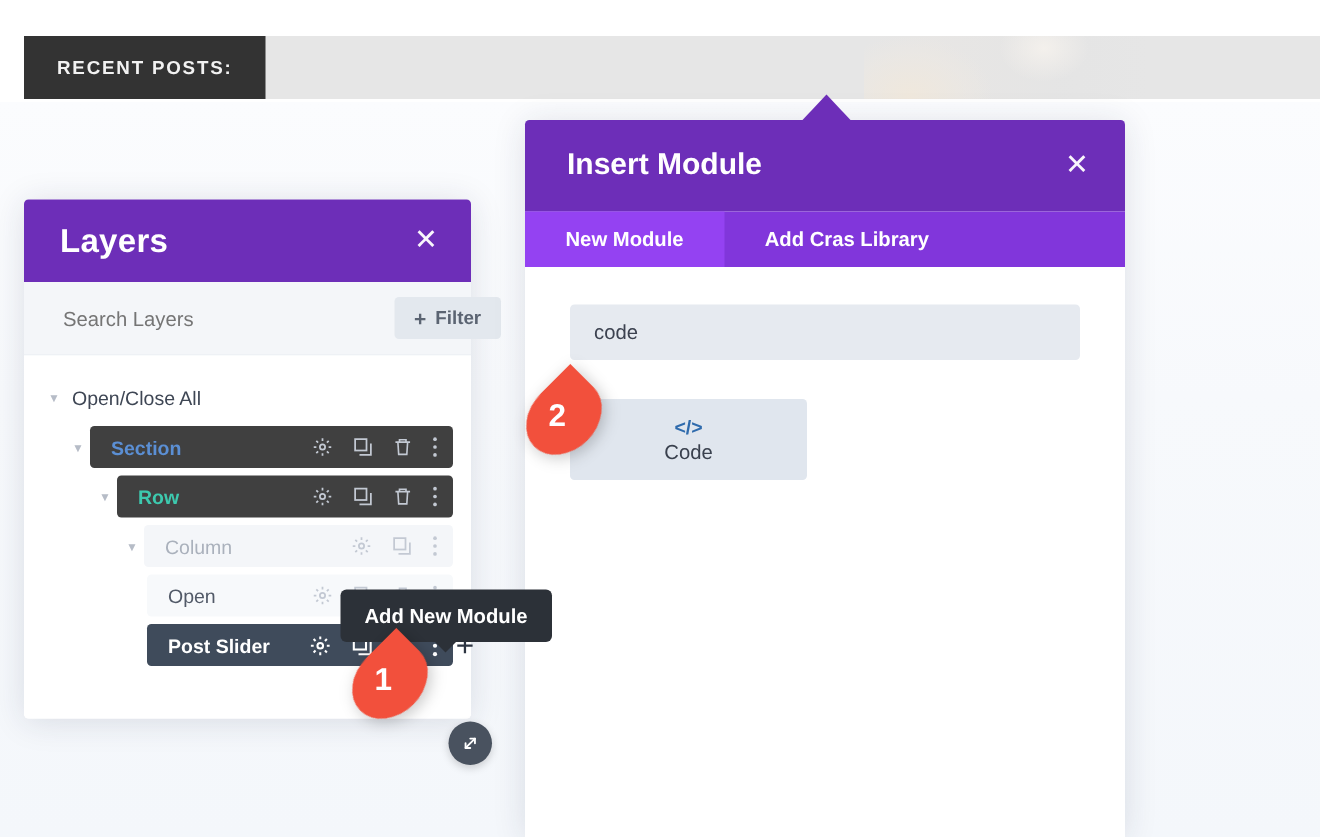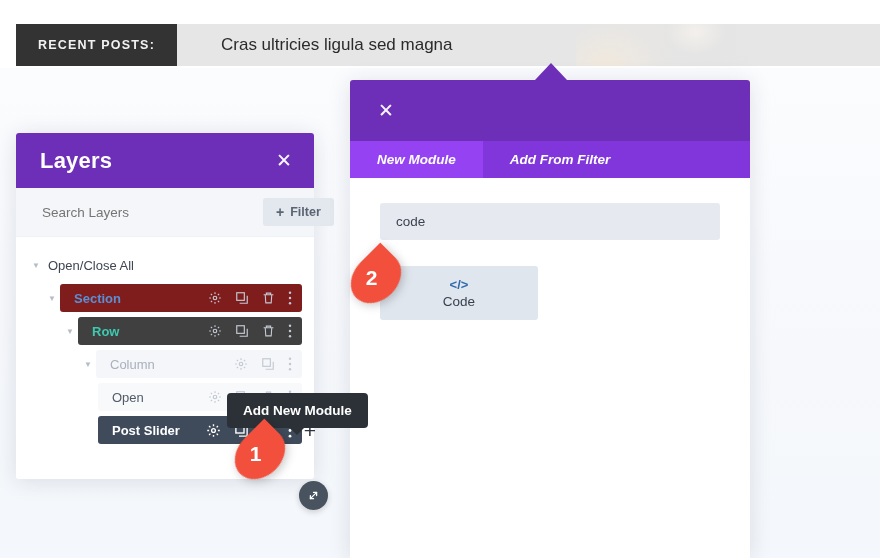--- a/index.html
+++ b/index.html
@@ -187,21 +187,21 @@
     display: flex;
     align-items: center;
     gap: 13px;
   }
   .row-actions svg { display: block; }
 
   
   .row-openclose .row-inner { background: transparent; padding-left: 4px; }
   .row-openclose .row-label { color: #3e4654; font-size: 13px; }
 
-  .row-section .row-inner { background: #7f1d1d; }
+  .row-section .row-inner { background: #404040; }
   .row-section .row-label { color: #5b8fd4; font-weight: bold; }
 
   .row-row .row-inner { background: #404040; }
   .row-row .row-label { color: #3dc9ae; font-weight: bold; }
 
   .row-column .row-inner { background: #f4f6f9; justify-content: center; }
   .row-column .row-label { color: #aab1bc; }
 
   .row-text .row-inner { background: #f7f9fb; }
   .row-text .row-label { color: #525a68; }
@@ -322,21 +322,20 @@
   }
   .insert-tab {
     display: flex;
     align-items: center;
     padding: 0 27px;
     color: #ffffff;
     font-size: 13.5px;
     font-weight: bold;
     cursor: pointer;
     white-space: nowrap;
-    font-style: italic;
   }
   .insert-tab.active { background: #9442f2; }
 
   #insert-body {
     padding: 25px 30px 0 30px;
     height: 380px;
     background: #ffffff;
   }
   #module-search-input {
     width: 100%;
@@ -412,21 +411,20 @@
 </head>
 <body>
 
 <div id="page-bg">
   <div id="page-body-bg"></div>
 </div>
 
 <div id="recent-bar">
   <div id="recent-bar-photo"></div>
   <div id="recent-label">RECENT POSTS:</div>
-  <div id="recent-title">Cras ultricies ligula sed magna</div>
 </div>
 
 <div id="layers-panel">
 
   <div id="layers-header">
     <div id="layers-title">Layers</div>
     <div class="hdr-close">✕</div>
   </div>
 
   <div id="layers-searchbar">
@@ -615,26 +613,27 @@
     <path d="M17 7L7 17"></path>
       <path d="M17 7h-5M17 7v5"></path>
       <path d="M7 17h5M7 17v-5"></path>
   </svg>
 </div>
 
 <div id="insert-arrow"></div>
 <div id="insert-panel">
 
   <div id="insert-header">
+    <div id="insert-title">Insert Module</div>
     <div class="hdr-close">✕</div>
   </div>
 
   <div id="insert-tabs">
     <div class="insert-tab active">New Module</div>
-    <div class="insert-tab">Add From Filter</div>
+    <div class="insert-tab">Add Cras Library</div>
   </div>
 
   <div id="insert-body">
     <input id="module-search-input" type="text" value="code" style="">
 
     <div id="module-grid">
       <div class="module-card">
         <div class="module-card-icon">&lt;/&gt;</div>
         <div class="module-card-label">Code</div>
       </div>

